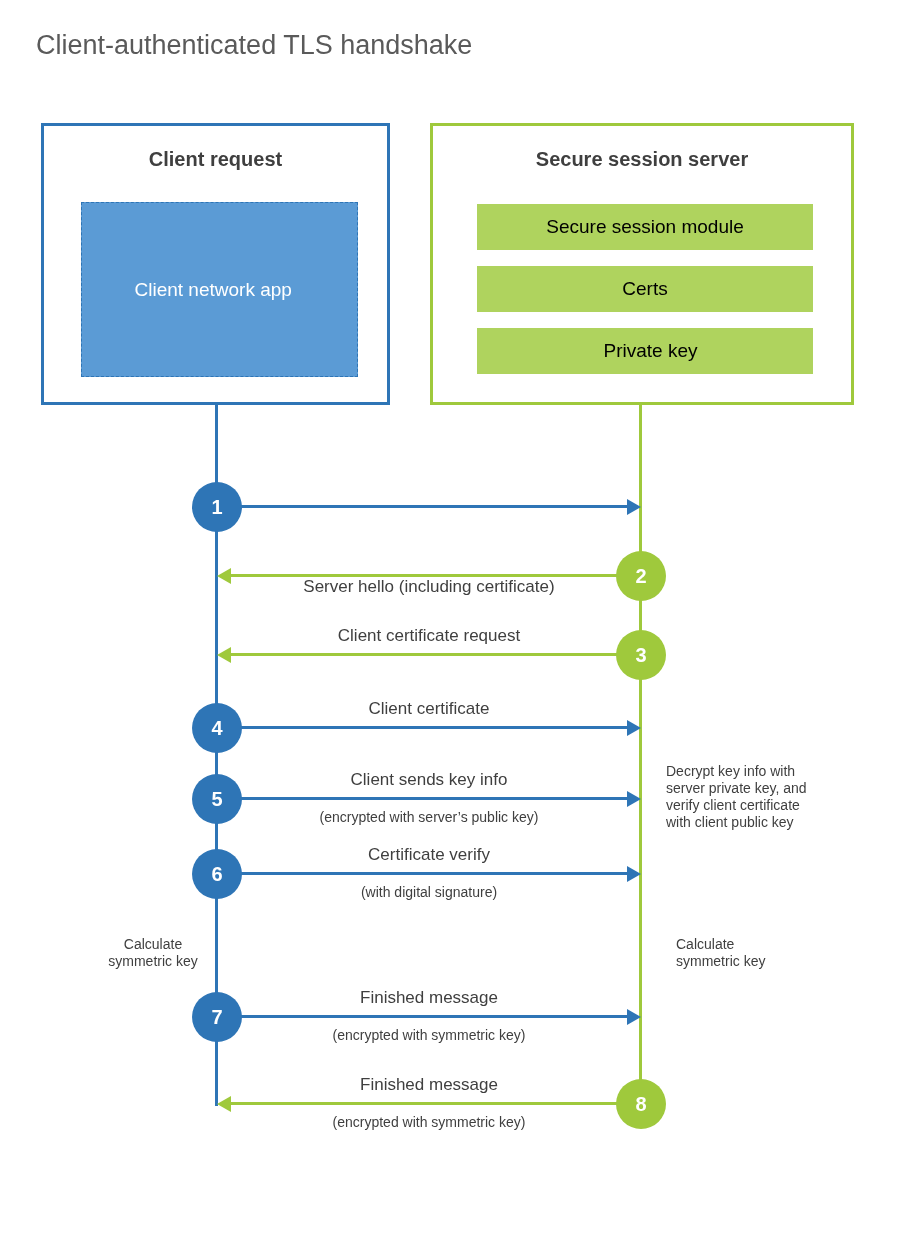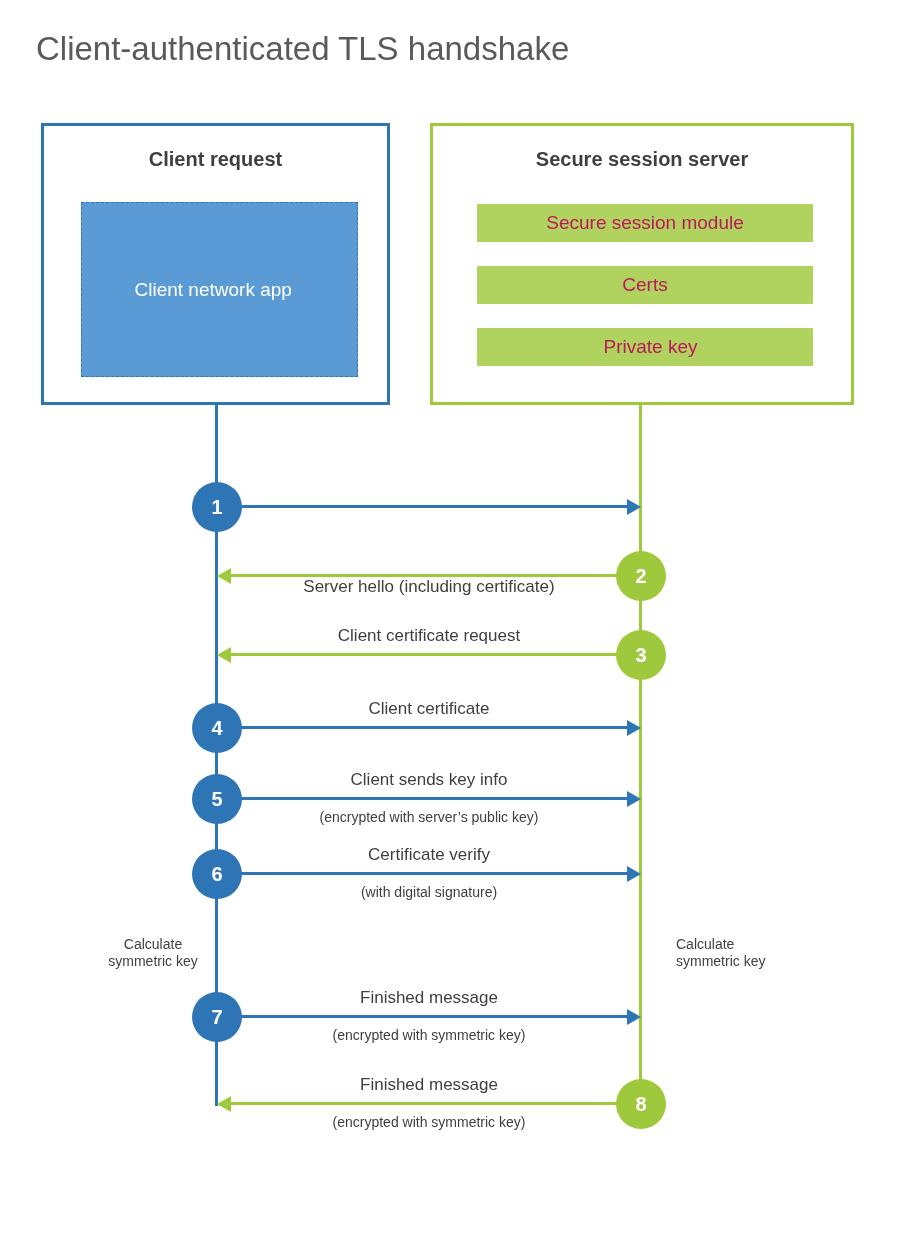--- a/index.html
+++ b/index.html
@@ -6,28 +6,28 @@
     --blue:#2e75b6;
     --blue-fill:#5b9bd5;
     --green:#9fc93c;
     --green-fill:#afd35e;
     --text-dark:#3f3f3f;
     --title-gray:#5a5a5a;
   }
   *{margin:0;padding:0;box-sizing:border-box;}
   body{background:#ffffff;font-family:"Liberation Sans", sans-serif;}
   .canvas{position:relative;width:900px;height:1256px;background:#ffffff;margin:0 auto;overflow:hidden;}
-  .diagram-title{position:absolute;left:36px;top:30px;font-size:33px;font-weight:400;color:var(--title-gray);}
+  .diagram-title{position:absolute;left:36px;top:30px;font-size:27px;font-weight:400;color:var(--title-gray);}
   .entity-box{position:absolute;top:123px;height:282px;background:#fff;z-index:3;}
   .client-box{left:41px;width:349px;border:3px solid var(--blue);}
   .server-box{left:430px;width:424px;border:3px solid var(--green);}
   .entity-title{position:absolute;top:22px;left:0;width:100%;text-align:center;font-size:20px;font-weight:700;color:var(--text-dark);}
   .client-app{position:absolute;left:37px;top:76px;width:277px;height:175px;background:var(--blue-fill);border:1px dashed #2e75b6;display:flex;align-items:center;justify-content:center;}
   .client-app span{display:block;width:170px;font-size:19px;color:#ffffff;line-height:26px;}
-  .server-bar{position:absolute;left:44px;width:336px;height:38px;background:var(--green-fill);display:flex;align-items:center;justify-content:center;font-size:19px;color:#be185d;}
+  .server-bar{position:absolute;left:44px;width:336px;height:46px;background:var(--green-fill);display:flex;align-items:center;justify-content:center;font-size:19px;color:#000000;}
   .vline{position:absolute;top:405px;width:3px;height:701px;z-index:0;}
   .vline.blue{left:215px;background:var(--blue);}
   .vline.green{left:639px;background:var(--green);}
   .circle{position:absolute;width:50px;height:50px;border-radius:50%;display:flex;align-items:center;justify-content:center;color:#fff;font-size:20px;font-weight:700;z-index:5;}
   .circle.blue{background:var(--blue);}
   .circle.green{background:var(--green);}
   .aline{position:absolute;height:3px;width:410px;z-index:1;}
   .aline.blue{background:var(--blue);}
   .aline.green{background:var(--green);}
   .ahead{position:absolute;width:0;height:0;border-top:8px solid transparent;border-bottom:8px solid transparent;z-index:1;}
@@ -100,16 +100,20 @@
   <div class="circle blue" style="left:192px;top:992px;">7</div>
 
   <div class="aline green" style="left:231px;top:1102px;"></div>
   <div class="ahead left" style="left:217px;top:1096px;"></div>
   <div class="msg-label" style="top:1075px;">Finished message</div>
   <div class="msg-sub" style="top:1114px;">(encrypted with symmetric key)</div>
   <div class="circle green" style="left:616px;top:1079px;">8</div>
 
   <div class="note center" style="left:88px;top:936px;width:130px;">Calculate
 symmetric key</div>
+  <div class="note" style="left:666px;top:763px;width:185px;">Decrypt key info with
+server private key, and
+verify client certificate
+with client public key</div>
   <div class="note" style="left:676px;top:936px;width:140px;">Calculate
 symmetric key</div>
 
 </div>
 
 </body></html>

